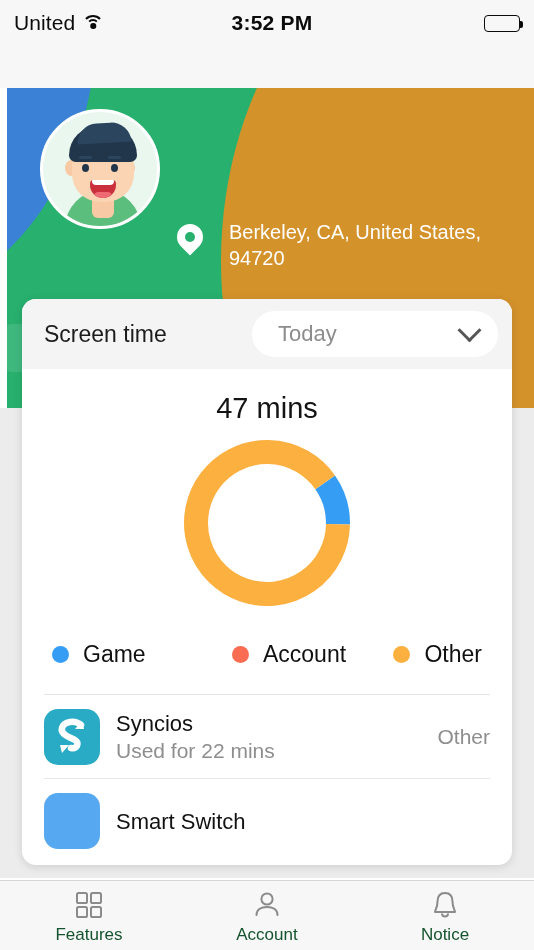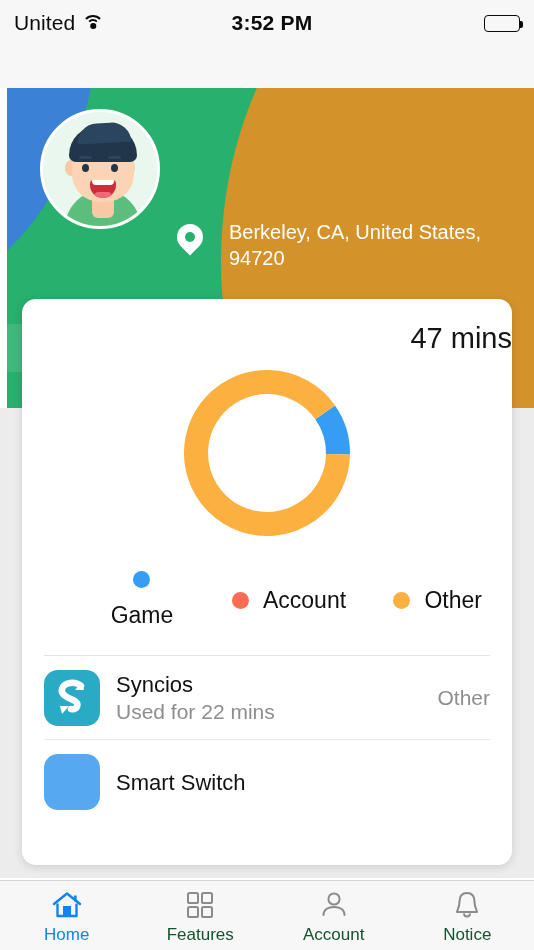--- a/index.html
+++ b/index.html
@@ -131,28 +131,28 @@
   }
   .card-title{ font-size:23px; color:#1c1c1c; }
   .period-select{
     margin-left:auto; width:246px; height:46px; background:#ffffff; border-radius:23px;
     display:flex; align-items:center; justify-content:space-between; padding:0 20px 0 26px;
   }
   .period-val{ font-size:22px; color:#8c8c8c; }
   .chev-dark{ width:17px; height:17px; border-right:3.2px solid #555;
     border-bottom:3.2px solid #555; transform:rotate(45deg) translate(-3px,-3px); }
 
-  .total-mins{ text-align:right; font-size:29px; color:#141414; padding-top:23px; }
+  .total-mins{ text-align:center; font-size:29px; color:#141414; padding-top:23px; }
 
   .donut-wrap{ position:relative; height:190px; margin-top:10px; }
   .donut{ position:absolute; left:50%; top:0; transform:translateX(-50%); }
 
   .legend{ display:flex; align-items:center; padding:16px 30px 0 30px; }
   .legend-item{ display:flex; align-items:center; gap:14px; }
-  .legend-item.i0{ width:195px;flex-direction:column; }
+  .legend-item.i0{ width:195px; }
   .legend-item.i1{ width:175px; }
   .dot{ width:17px; height:17px; border-radius:50%; }
   .legend-label{ font-size:23px; color:#111111; }
 
   .divider{ height:1px; background:#e4e4e4; margin:26px 22px 0 22px; }
 
   .mua-title{ font-size:24px; color:#9b9b9b; padding:20px 0 0 22px; }
 
   .app-row{ display:flex; align-items:center; padding:14px 22px 0 22px; gap:16px; }
   .app-icon{ width:56px; height:56px; border-radius:14px; flex:none; position:relative;
@@ -236,20 +236,27 @@
         <path d="M5.4 3.3 L5.2 8.6 L10.4 8.2 Z" fill="#17b06b"></path>
       </svg>
     </div>
   </div>
 </div>
 
 <div class="page-bg"></div>
 
 <div class="card">
 
+  <div class="card-head">
+    <span class="card-title">Screen time</span>
+    <div class="period-select">
+      <span class="period-val">Today</span>
+      <span class="chev-dark"></span>
+    </div>
+  </div>
 
   <div class="total-mins">47 mins</div>
 
   <div class="donut-wrap">
     <svg class="donut" width="176" height="176" viewBox="0 0 176 176">
       <g id="donut-slices">
           <path d="M 146.15979514451843 47.27607301907573 A 71 71 0 0 1 158.9891863561038 89.23912085704713" fill="none" stroke="#359ef4" stroke-width="24"></path>
           <path d="M 158.9891863561038 89.23912085704713 A 71 71 0 1 1 146.1597951445184 47.276073019075696" fill="none" stroke="#fbb040" stroke-width="24"></path>
         </g>
     </svg>
@@ -292,31 +299,20 @@
 
   <div class="app-row">
     <div class="app-icon blue"></div>
     <div class="app-meta">
       <div class="app-name">Smart Switch</div>
     </div>
   </div>
 </div>
 
 <div class="tabbar">
-  <div class="tab active">
-    <span class="tab-ic">
-      <svg width="30" height="28" viewBox="0 0 30 28">
-        <path d="M2 13 L15 2.5 L28 13" fill="none" stroke="#1083f5" stroke-width="2.4" stroke-linejoin="round" stroke-linecap="round"></path>
-        <path d="M5.5 12.5 V25 H24.5 V12.5" fill="none" stroke="#1083f5" stroke-width="2.4" stroke-linejoin="round"></path>
-        <rect x="11" y="15" width="8" height="10" fill="#1083f5"></rect>
-        <rect x="22" y="4.5" width="2.6" height="6" fill="#1083f5"></rect>
-      </svg>
-    </span>
-    <span class="tab-label">Home</span>
-  </div>
   <div class="tab">
     <span class="tab-ic">
       <svg width="28" height="28" viewBox="0 0 28 28">
         <rect x="2" y="2" width="10" height="10" rx="1.6" fill="none" stroke="#8b8b8b" stroke-width="2"></rect>
         <rect x="16" y="2" width="10" height="10" rx="1.6" fill="none" stroke="#8b8b8b" stroke-width="2"></rect>
         <rect x="2" y="16" width="10" height="10" rx="1.6" fill="none" stroke="#8b8b8b" stroke-width="2"></rect>
         <rect x="16" y="16" width="10" height="10" rx="1.6" fill="none" stroke="#8b8b8b" stroke-width="2"></rect>
       </svg>
     </span>
     <span class="tab-label">Features</span>

